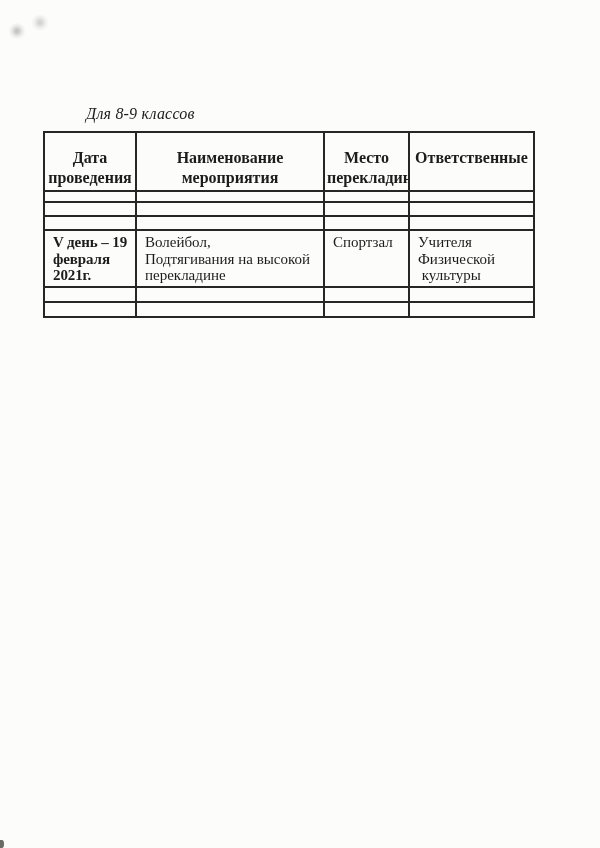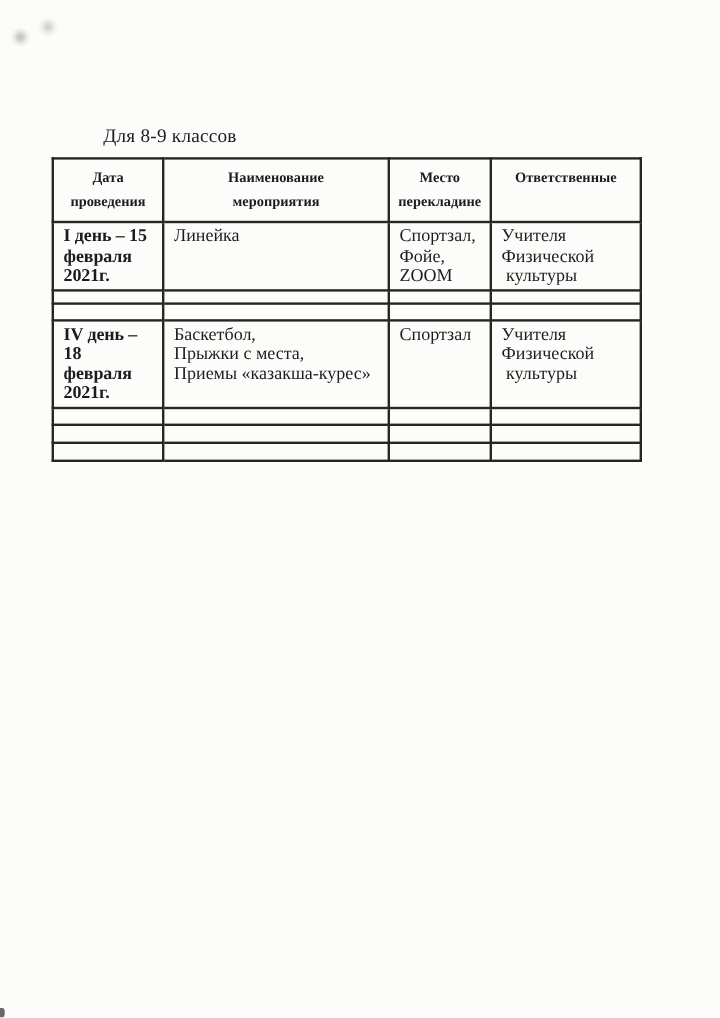--- a/index.html
+++ b/index.html
@@ -11,35 +11,35 @@
   }
   .smudge { position:absolute; border-radius:50%; pointer-events:none; }
   .smudge-a { left:8px; top:23px; width:18px; height:16px;
     background:radial-gradient(circle, rgba(110,110,105,0.38) 0 12%, rgba(170,170,164,0.20) 45%, rgba(200,200,195,0) 72%); }
   .smudge-b { left:31px; top:14px; width:18px; height:17px;
     background:radial-gradient(circle, rgba(120,120,115,0.30) 0 12%, rgba(175,175,170,0.16) 45%, rgba(200,200,195,0) 72%); }
   .edge-speck { position:absolute; left:0px; top:840px; width:4px; height:8px;
     background:#6b6b66; border-radius:0 50% 50% 0; }
   .doc-title {
     position:absolute; left:86px; top:105px;
-    font-size:16px; line-height:18px; letter-spacing:0.2px;
+    font-size:16px; line-height:18px; letter-spacing:0.2px;font-style:italic;
   }
   table.schedule {
     position:absolute; left:43px; top:131px;
     width:490px; table-layout:fixed; border-collapse:collapse;
   }
   table.schedule th, table.schedule td {
     border:2px solid #262624;
     vertical-align:top;
     white-space:pre-line;
     overflow:hidden;
   }
   table.schedule th {
-    font-size:12px; line-height:20px; font-weight:bold;
-    text-align:center; padding:5px 2px 2px 2px;
+    font-size:16px; line-height:20px; font-weight:bold;
+    text-align:center; padding:15px 2px 2px 2px;
   }
   table.schedule td {
     font-size:15px; line-height:16.5px;
     text-align:left; padding:3px 4px 2px 8px;
   }
   td.c-date {
     font-weight:bold; font-size:14px; line-height:16px;
     padding-left:5px; padding-right:2px; letter-spacing:-0.1px;
   }
   tr.spacer td { padding:0; }
@@ -67,66 +67,54 @@
         <tr style="height:53px">
       <th>Дата
 проведения</th>
       <th>Наименование
 мероприятия</th>
       <th>Место
 перекладине</th>
       <th>Ответственные</th>
     </tr>
 
-    <tr style="height:53px">
-      <td class="c-date">I день – 15
-февраля
-2021г.</td>
-      <td>Линейка</td>
-      <td>Спортзал,
-Фойе,
-ZOOM</td>
-      <td>Учителя
-Физической
-&nbsp;культуры</td>
-    </tr>
     <tr class="spacer" style="height:11px">
       <td></td>
           <td></td>
           <td></td>
           <td></td>
     </tr>
 
 
     <tr class="spacer" style="height:14px">
       <td></td>
           <td></td>
           <td></td>
           <td></td>
     </tr>
 
-    <tr style="height:55px">
-      <td class="c-date">IV день – 18
-февраля
-2021г.</td>
-      <td>Баскетбол,
-Прыжки с места,
-Приемы «казакша-курес»</td>
-      <td>Спортзал</td>
-      <td>Учителя
-Физической
-&nbsp;культуры</td>
-    </tr>
     <tr class="spacer" style="height:14px">
       <td></td>
           <td></td>
           <td></td>
           <td></td>
     </tr>
 
+    <tr style="height:50px">
+      <td class="c-date">V день – 19
+февраля
+2021г.</td>
+      <td>Волейбол,
+Подтягивания на высокой
+перекладине</td>
+      <td>Спортзал</td>
+      <td>Учителя
+Физической
+&nbsp;культуры</td>
+    </tr>
     <tr class="spacer" style="height:15px">
       <td></td>
           <td></td>
           <td></td>
           <td></td>
     </tr>
 
     <tr class="spacer" style="height:15px">
       <td></td>
           <td></td>

